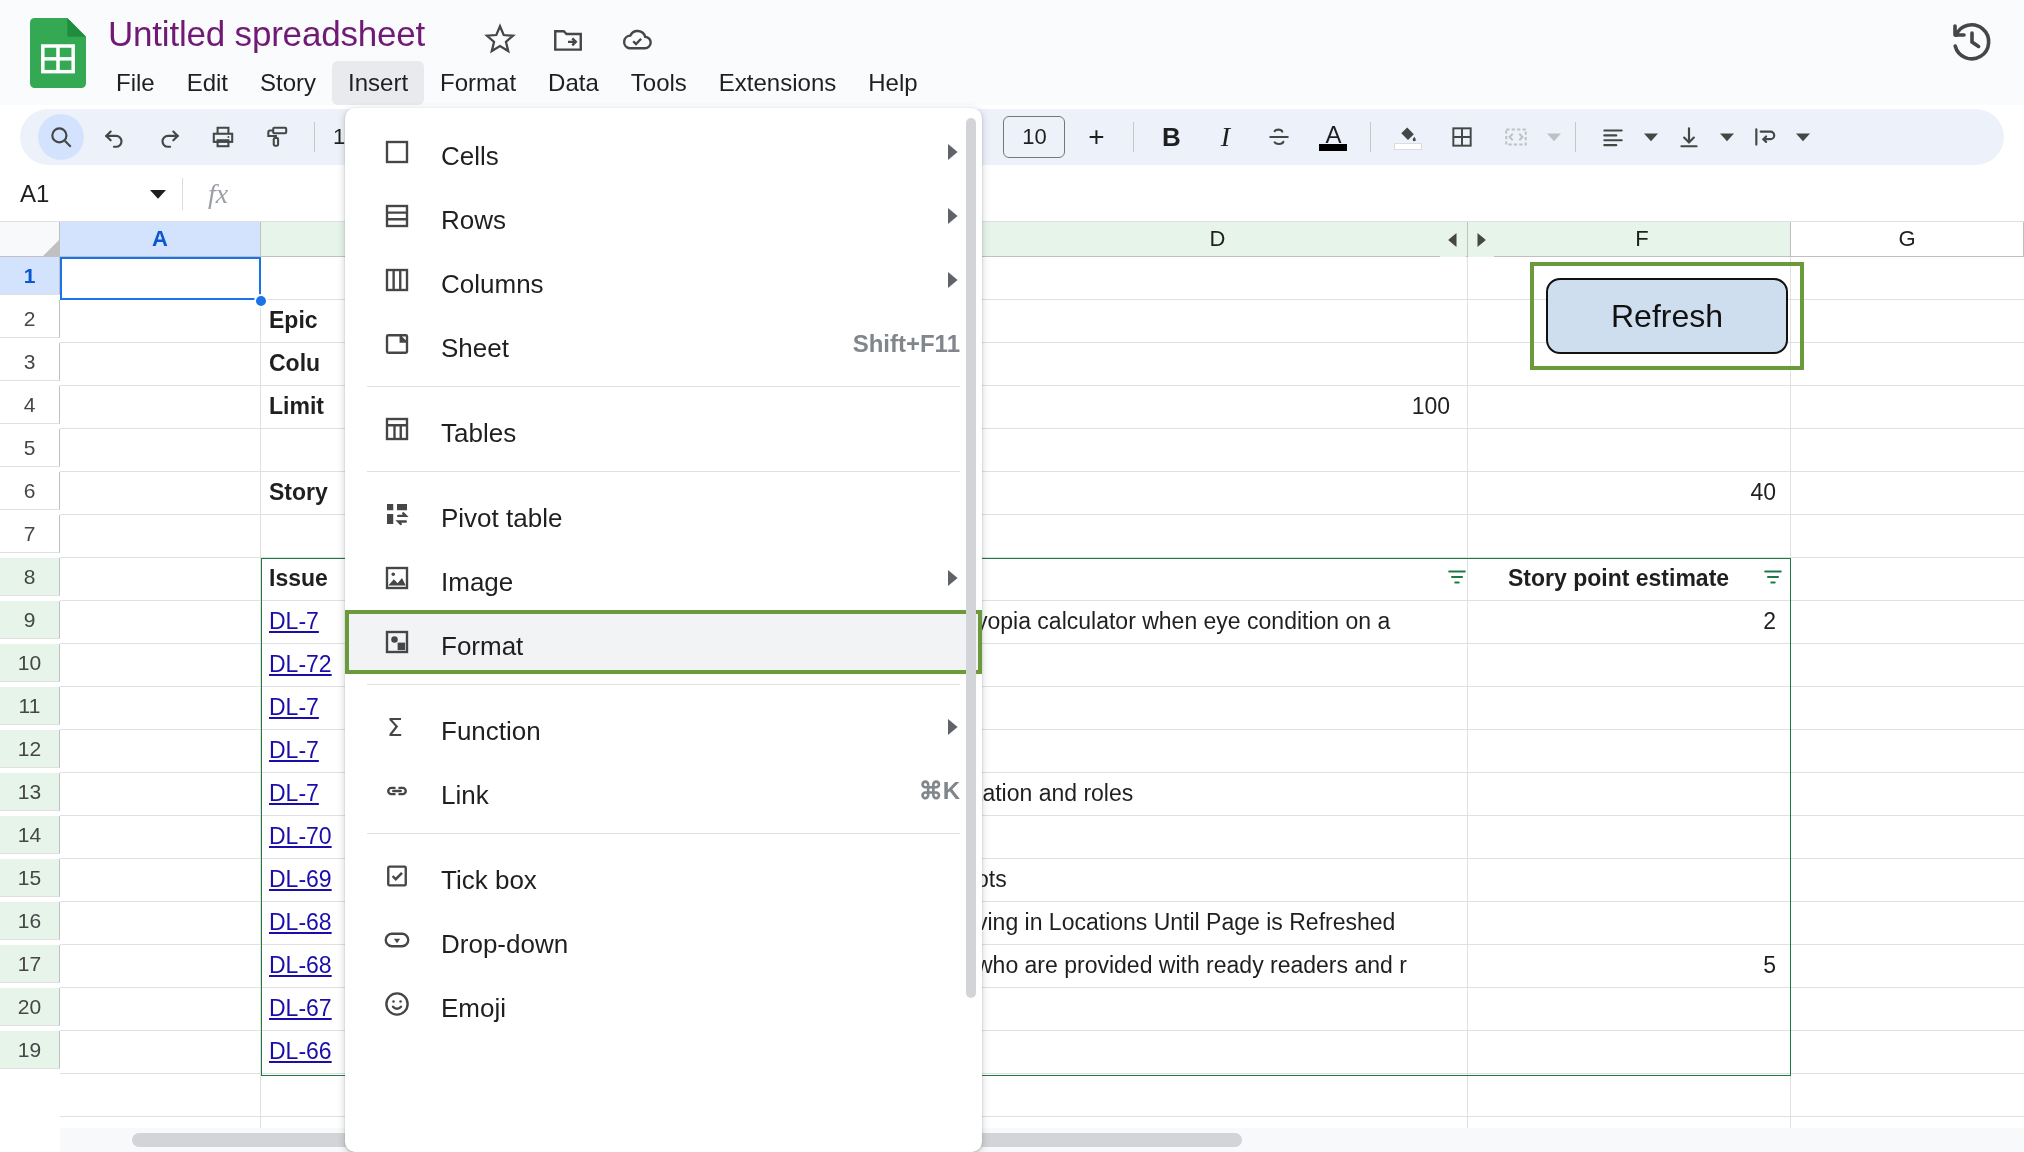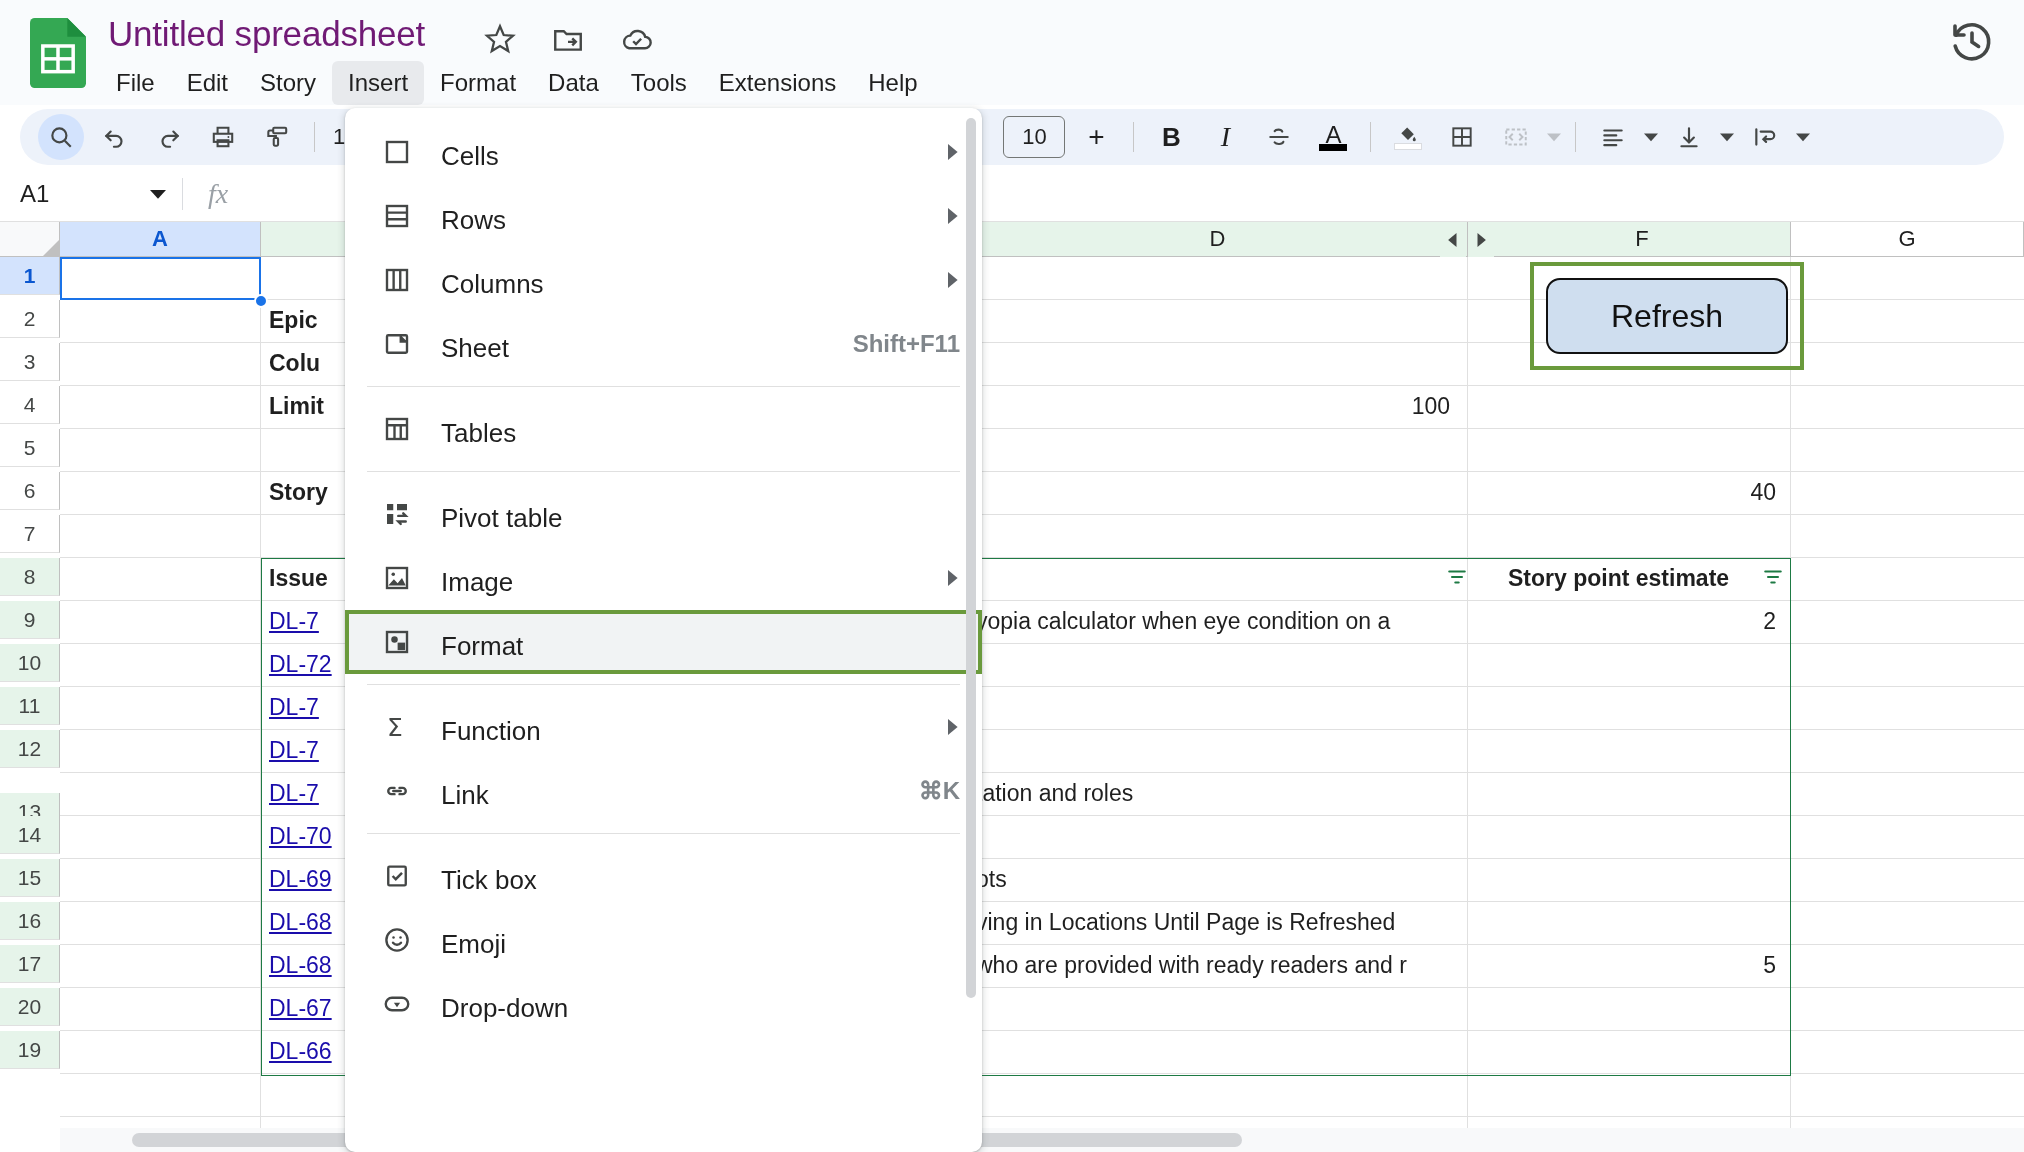--- a/index.html
+++ b/index.html
@@ -438,21 +438,21 @@
     <div class="rowhead" style="top:121px;">3</div>
     <div class="rowhead" style="top:164px;">4</div>
     <div class="rowhead" style="top:207px;">5</div>
     <div class="rowhead" style="top:250px;">6</div>
     <div class="rowhead" style="top:293px;">7</div>
     <div class="rowhead green" style="top:336px;">8</div>
     <div class="rowhead green" style="top:379px;">9</div>
     <div class="rowhead green" style="top:422px;">10</div>
     <div class="rowhead green" style="top:465px;">11</div>
     <div class="rowhead green" style="top:508px;">12</div>
-    <div class="rowhead green" style="top:571px;">13</div>
+    <div class="rowhead green" style="top:551px;">13</div>
     <div class="rowhead green" style="top:594px;">14</div>
     <div class="rowhead green" style="top:637px;">15</div>
     <div class="rowhead green" style="top:680px;">16</div>
     <div class="rowhead green" style="top:723px;">17</div>
     <div class="rowhead green" style="top:766px;">20</div>
     <div class="rowhead green" style="top:809px;">19</div>
 
     <div class="gridline-h" style="top:77px;"></div>
     <div class="gridline-h" style="top:120px;"></div>
     <div class="gridline-h" style="top:163px;"></div>
@@ -682,35 +682,35 @@
           <rect x="5" y="4.5" width="14" height="15" rx="1"></rect>
           <path d="M8.5 12l2.5 2.6L16 9.5" stroke-width="2"></path>
         </svg>
       </span>
       <span class="mlabel">Tick box</span>
     </div>
 
     <div class="mrow">
       <span class="micon">
         <svg viewBox="0 0 24 24" fill="none" stroke="currentColor" stroke-width="1.9">
+          <rect x="3" y="7" width="18" height="10" rx="5"></rect>
+          <polygon points="9.5,11 14.5,11 12,14.5" fill="currentColor" stroke="none"></polygon>
+        </svg>
+      </span>
+      <span class="mlabel">Drop-down</span>
+    </div>
+
+    <div class="mrow">
+      <span class="micon">
+        <svg viewBox="0 0 24 24" fill="none" stroke="currentColor" stroke-width="1.9">
           <circle cx="12" cy="12" r="8.5"></circle>
           <circle cx="9.2" cy="10" r="1" fill="currentColor" stroke="none"></circle>
           <circle cx="14.8" cy="10" r="1" fill="currentColor" stroke="none"></circle>
           <path d="M8.8 14.2c.9 1.1 2 1.6 3.2 1.6s2.3-.5 3.2-1.6" stroke-linecap="round"></path>
         </svg>
       </span>
       <span class="mlabel">Emoji</span>
     </div>
 
-    <div class="mrow">
-      <span class="micon">
-        <svg viewBox="0 0 24 24" fill="none" stroke="currentColor" stroke-width="1.9">
-          <rect x="3" y="7" width="18" height="10" rx="5"></rect>
-          <polygon points="9.5,11 14.5,11 12,14.5" fill="currentColor" stroke="none"></polygon>
-        </svg>
-      </span>
-      <span class="mlabel">Drop-down</span>
-    </div>
-
     <div class="menu-scroll-thumb"></div>
   </div>
 
 </div>
 
 </body></html>

